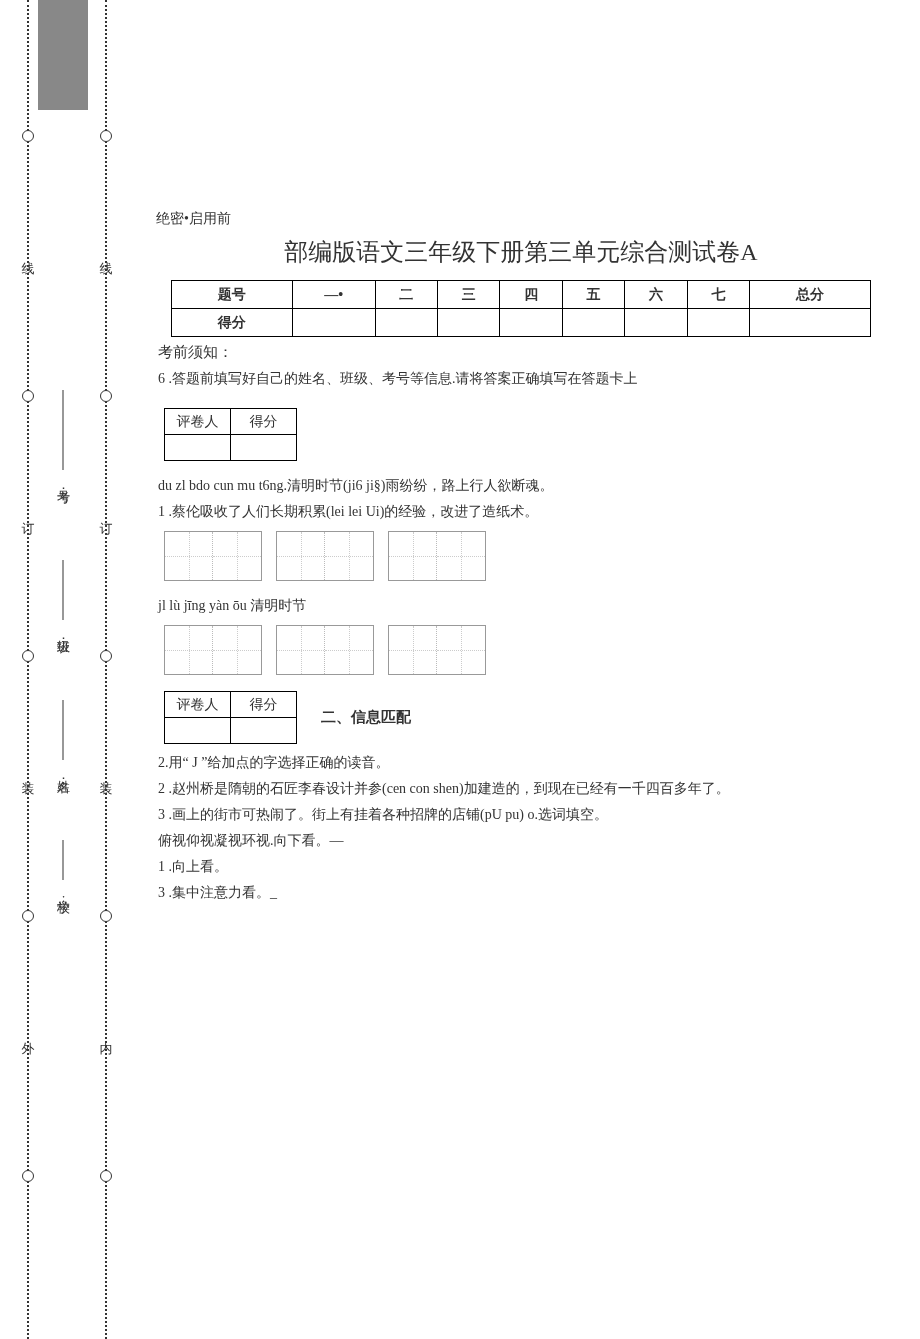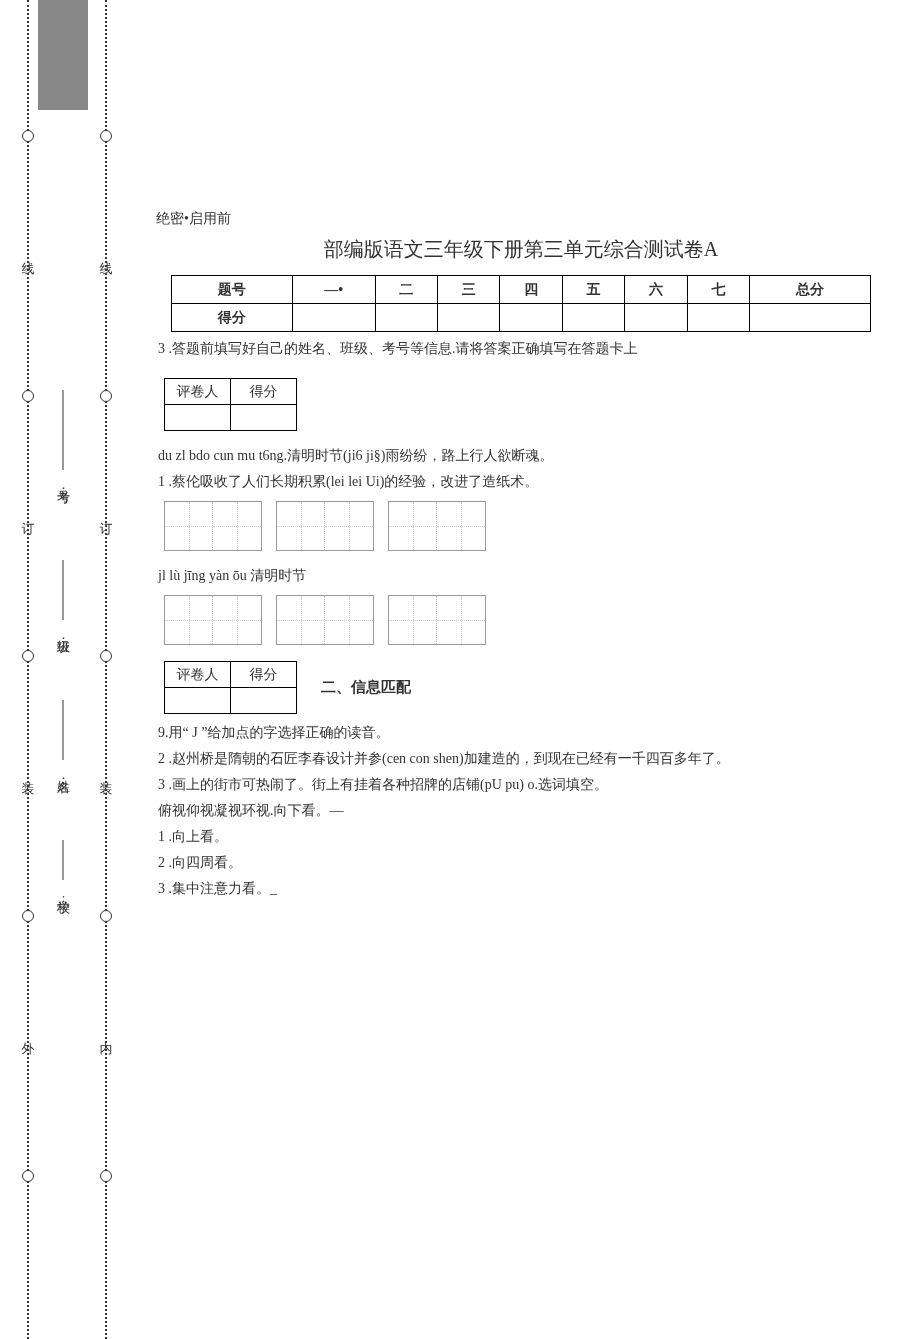--- a/index.html
+++ b/index.html
@@ -84,21 +84,21 @@
       left: 156px;
       top: 210px;
       width: 730px;
     }
     .secret {
       font-size: 14px;
       margin-bottom: 8px;
     }
     .title {
       text-align: center;
-      font-size: 20px;
+      font-size: 24px;
       margin-bottom: 12px;
     }
     table.score {
       border-collapse: collapse;
       width: 700px;
       margin: 0 auto 6px auto;
     }
     table.score td {
       border: 1px solid #000;
       text-align: center;
@@ -231,21 +231,22 @@
       <td></td>
       <td></td>
       <td></td>
       <td></td>
       <td></td>
       <td></td>
     </tr>
   </tbody>
     </table>
 
-  <div class="line">3 .答题前填写好自己的姓名、班级、考号等信息.请将答案正确填写在答题卡上</div>
+  <div class="instructions">考前须知：</div>
+  <div class="line">6 .答题前填写好自己的姓名、班级、考号等信息.请将答案正确填写在答题卡上</div>
 
   <table class="grader">
     <tbody>
         <tr>
       <td>评卷人</td>
       <td>得分</td>
     </tr>
     <tr>
       <td></td>
       <td></td>
@@ -297,20 +298,19 @@
       </tr>
       <tr>
         <td></td>
         <td></td>
       </tr>
     </tbody>
       </table>
     <div class="section-head">二、信息匹配</div>
   </div>
 
-  <div class="line">9.用“ J ”给加点的字选择正确的读音。</div>
+  <div class="line">2.用“ J ”给加点的字选择正确的读音。</div>
   <div class="line">2 .赵州桥是隋朝的石匠李春设计并参(cen con shen)加建造的，到现在已经有一千四百多年了。</div>
   <div class="line">3 .画上的街市可热闹了。街上有挂着各种招牌的店铺(pU pu) o.选词填空。</div>
   <div class="line">俯视仰视凝视环视.向下看。—</div>
   <div class="line">1 .向上看。</div>
-  <div class="line">2 .向四周看。</div>
   <div class="line">3 .集中注意力看。_</div>
 </div>
 
 </body></html>

